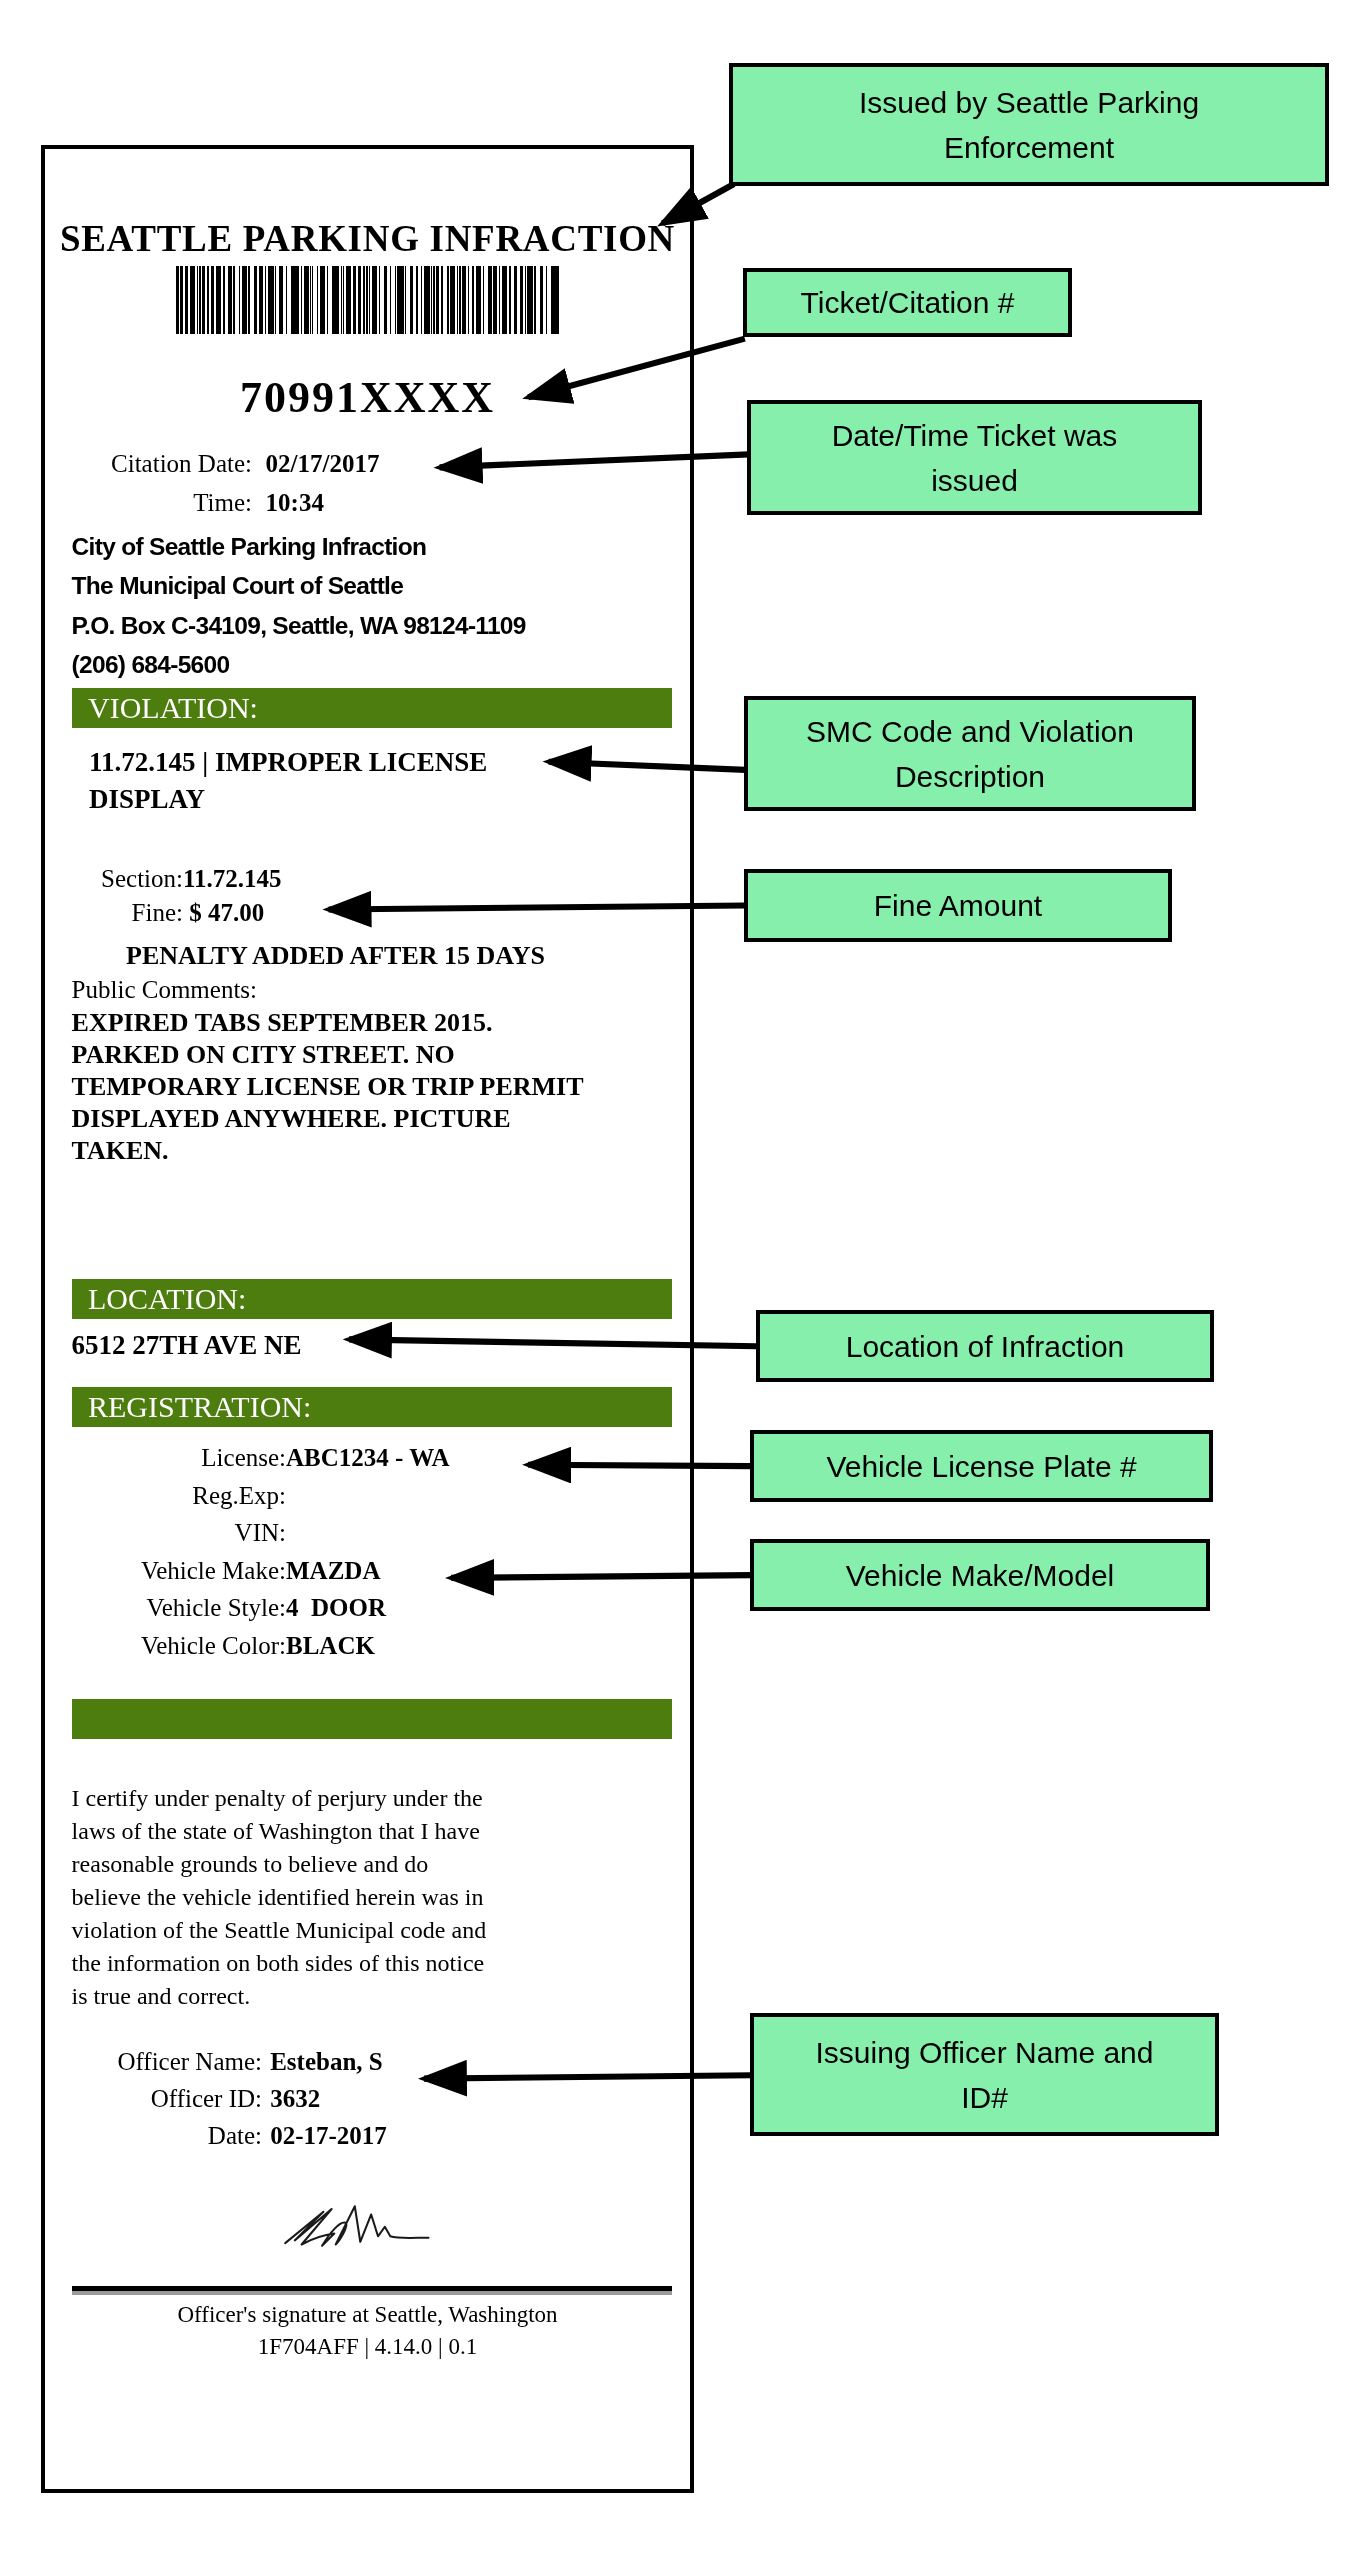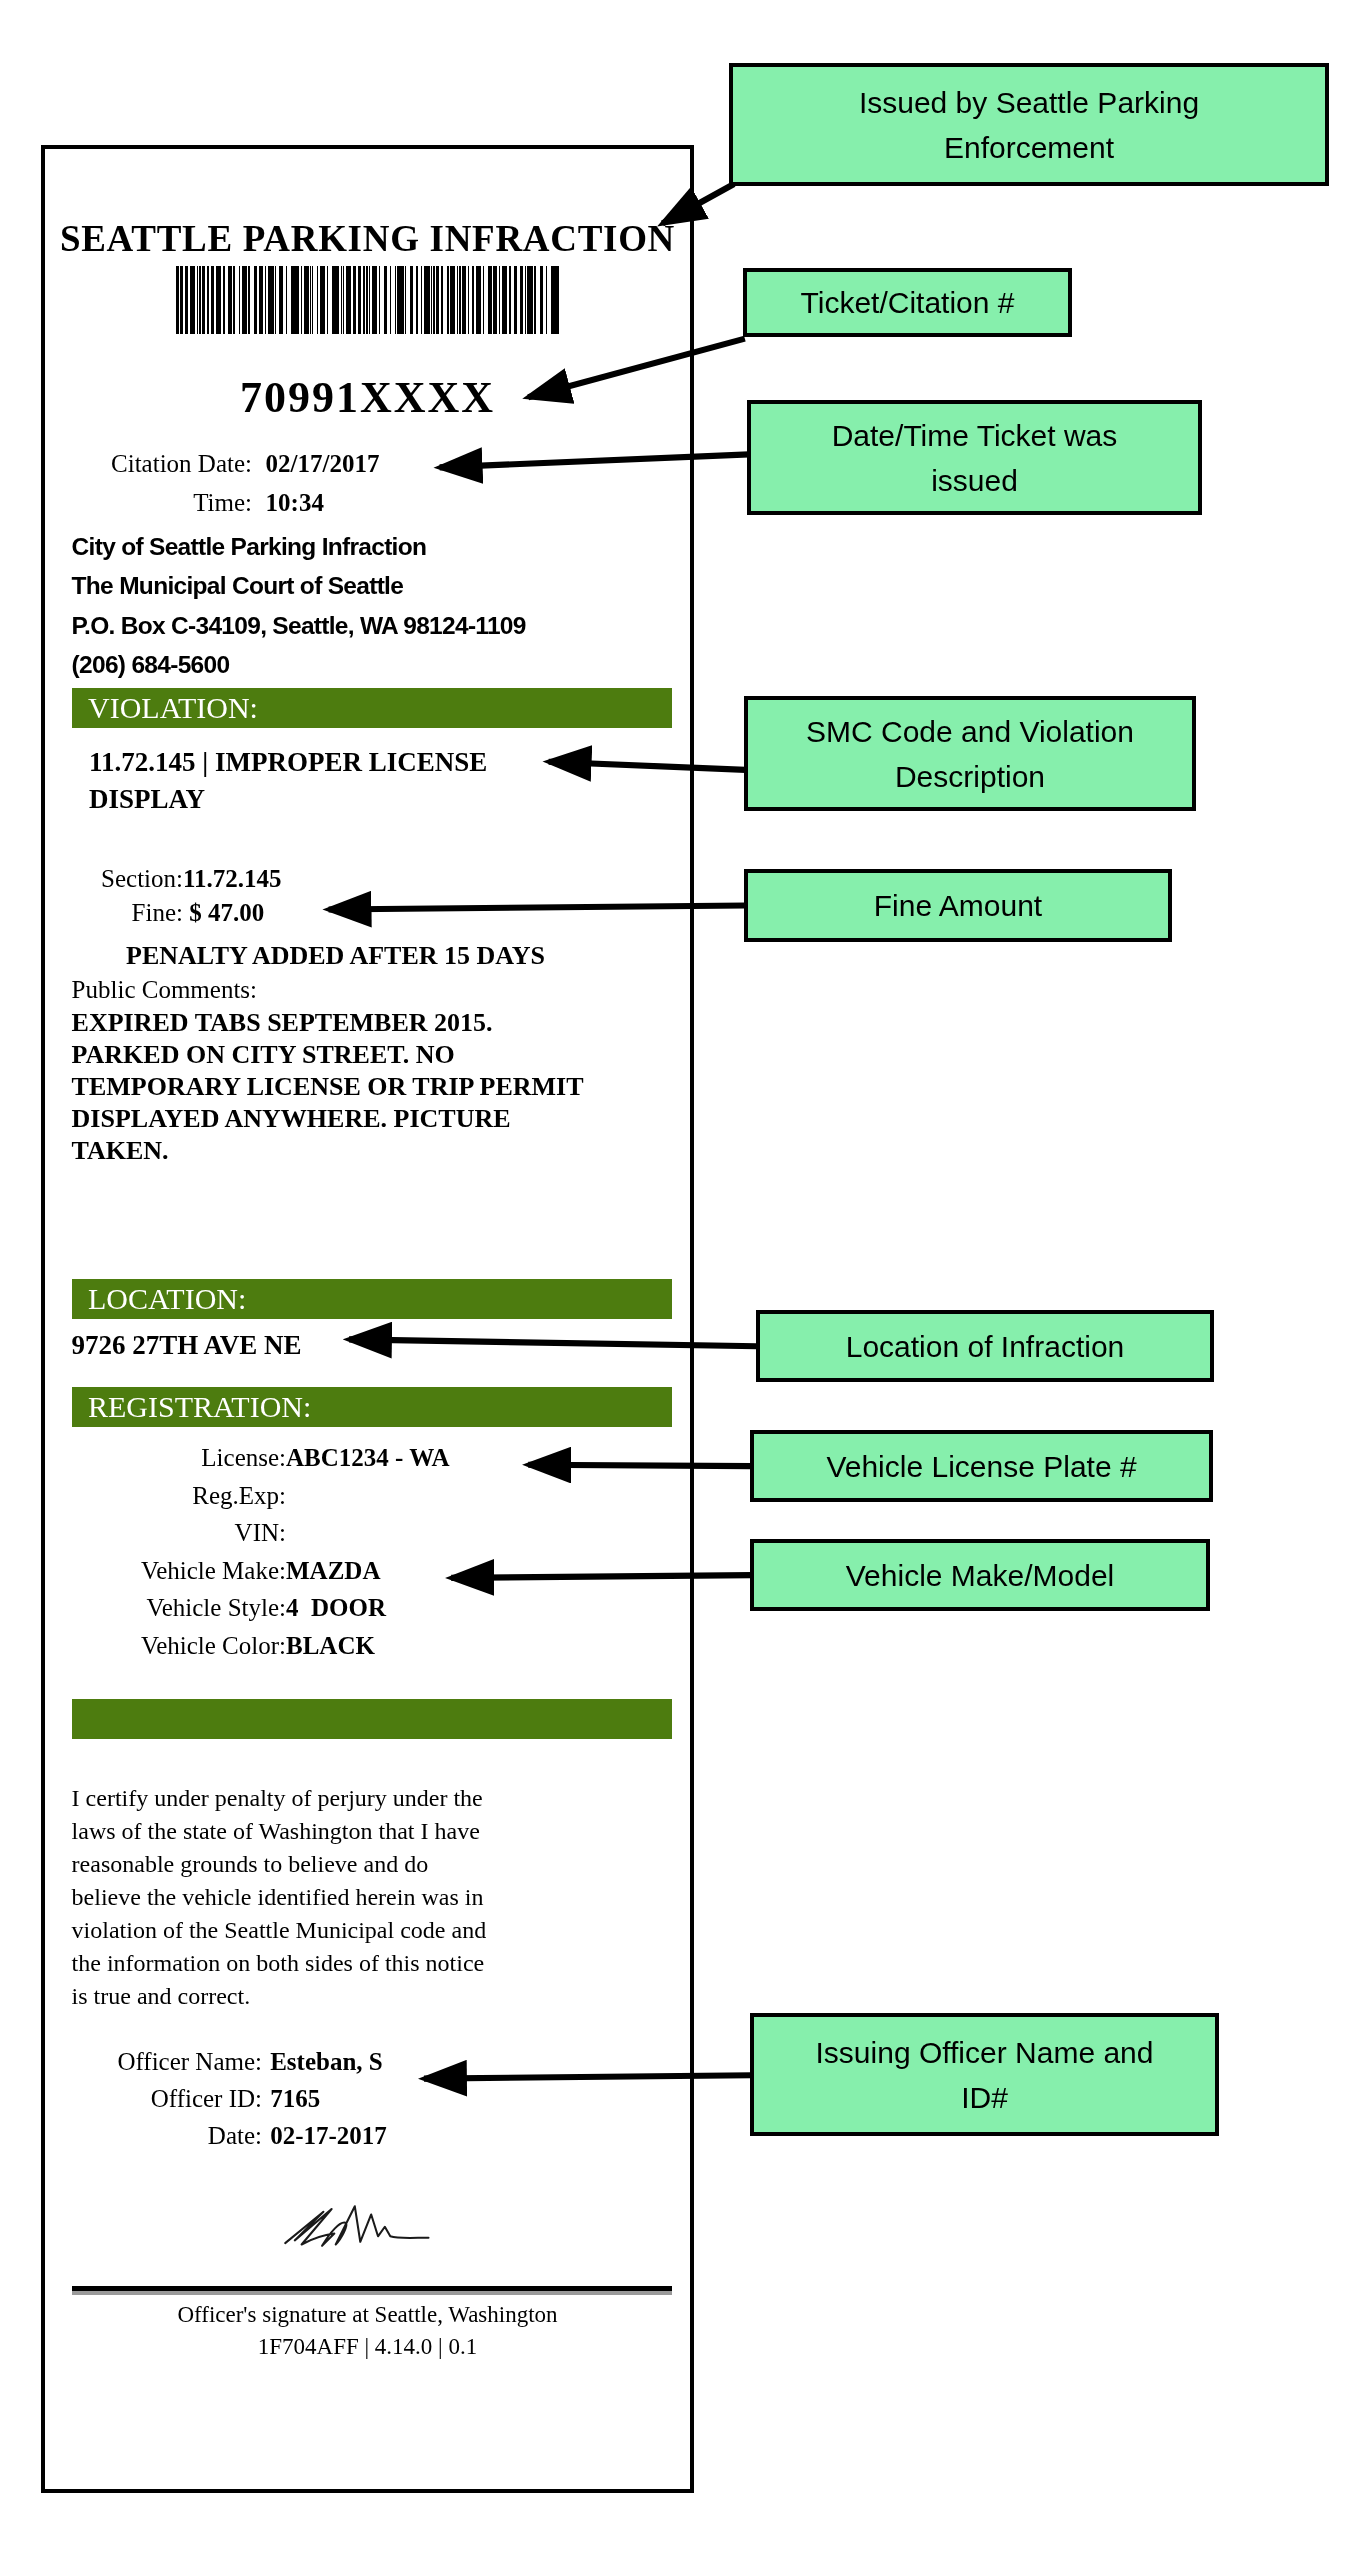--- a/index.html
+++ b/index.html
@@ -105,21 +105,21 @@
   <div class="abs plain-line" style="top:824px;">Public Comments:</div>
 
   <div class="abs comments preline" style="top:858px;">EXPIRED TABS SEPTEMBER 2015.
 PARKED ON CITY STREET. NO
 TEMPORARY LICENSE OR TRIP PERMIT
 DISPLAYED ANYWHERE. PICTURE
 TAKEN.</div>
 
   <div class="abs bar" style="top:1130px;">LOCATION:</div>
 
-  <div class="abs address-line" style="top:1180px;">9726 27TH AVE NE</div>
+  <div class="abs address-line" style="top:1180px;">6512 27TH AVE NE</div>
 
   <div class="abs bar" style="top:1238px;">REGISTRATION:</div>
 
   <div class="abs row reg-row" style="left:0;top:1292px;">
     <span class="lbl">License:</span><span class="val">ABC1234 - WA</span>
   </div>
   <div class="abs row reg-row" style="left:0;top:1330px;">
     <span class="lbl">Reg.Exp:</span><span class="val"></span>
   </div>
   <div class="abs row reg-row" style="left:0;top:1367px;">
@@ -142,21 +142,21 @@
 reasonable grounds to believe and do
 believe the vehicle identified herein was in
 violation of the Seattle Municipal code and
 the information on both sides of this notice
 is true and correct.</div>
 
   <div class="abs row off-row" style="left:0;top:1896px;">
     <span class="lbl">Officer Name:</span><span class="val">Esteban, S</span>
   </div>
   <div class="abs row off-row" style="left:0;top:1933px;">
-    <span class="lbl">Officer ID:</span><span class="val">7165</span>
+    <span class="lbl">Officer ID:</span><span class="val">3632</span>
   </div>
   <div class="abs row off-row" style="left:0;top:1970px;">
     <span class="lbl">Date:</span><span class="val">02-17-2017</span>
   </div>
 
   <div class="abs sig-wrap">
     <svg width="164" height="58" viewBox="0 0 240 85">
       <path d="M6 72 L62 26 L20 68 L74 22 L30 74 C45 66 62 60 78 58 L60 76 C72 56 86 40 94 42 C100 44 88 66 80 74 L108 18 L116 70 L132 30 L142 62 L152 48 L160 62 C172 66 196 64 216 64" fill="none" stroke="#1a1a1a" stroke-width="3" stroke-linecap="round" stroke-linejoin="round"></path>
     </svg>
   </div>

